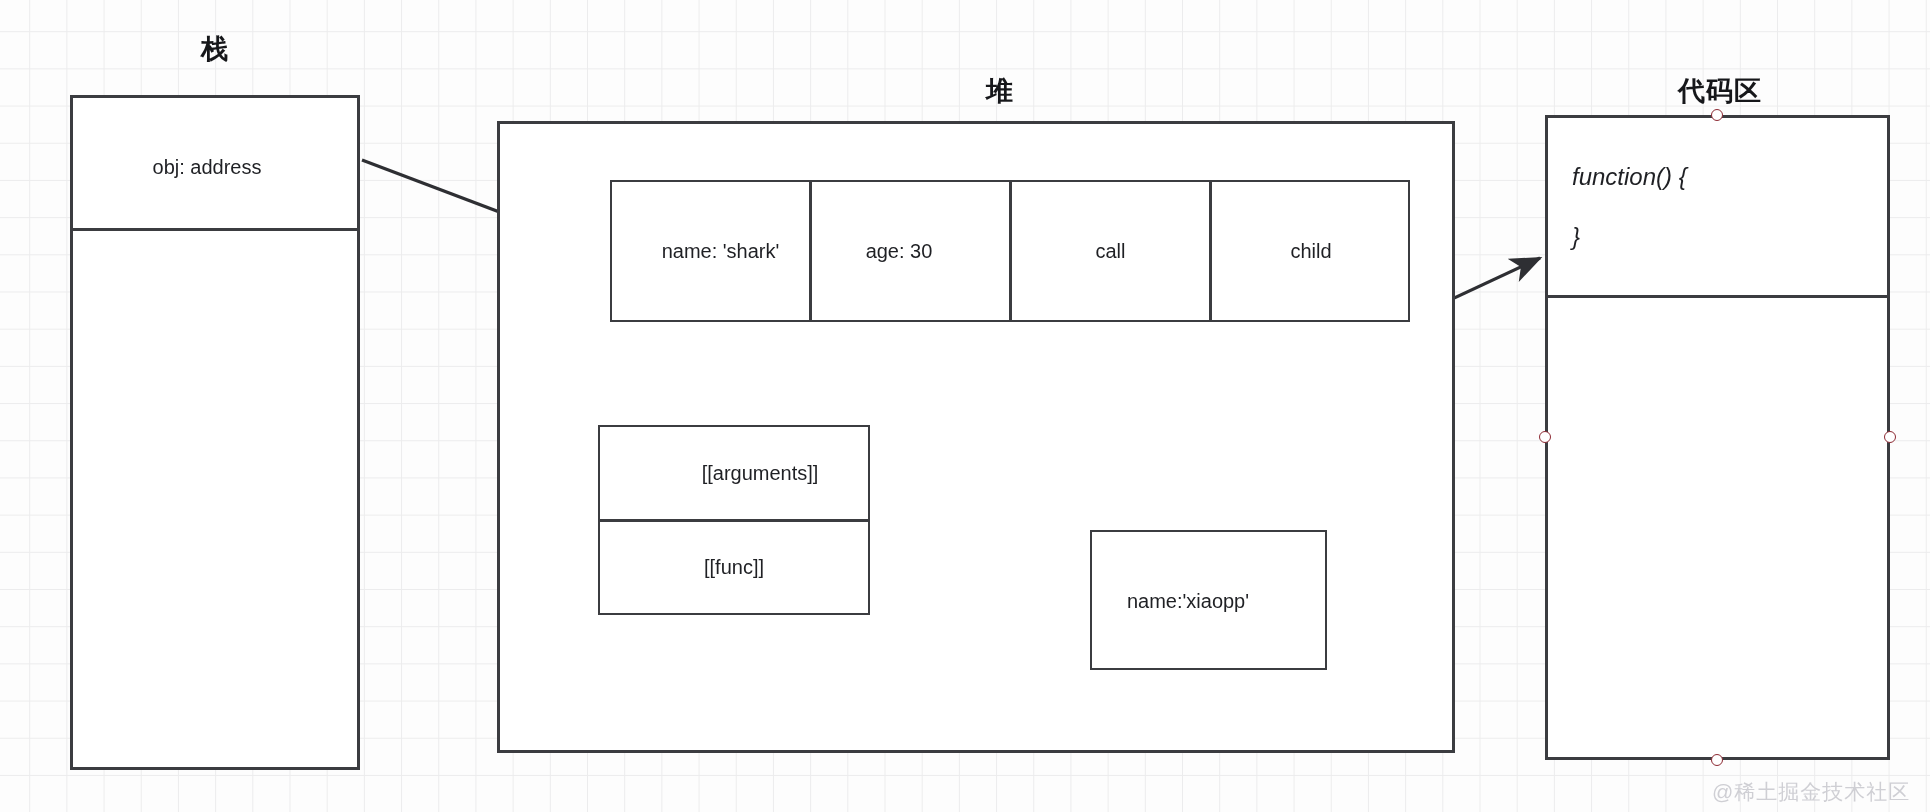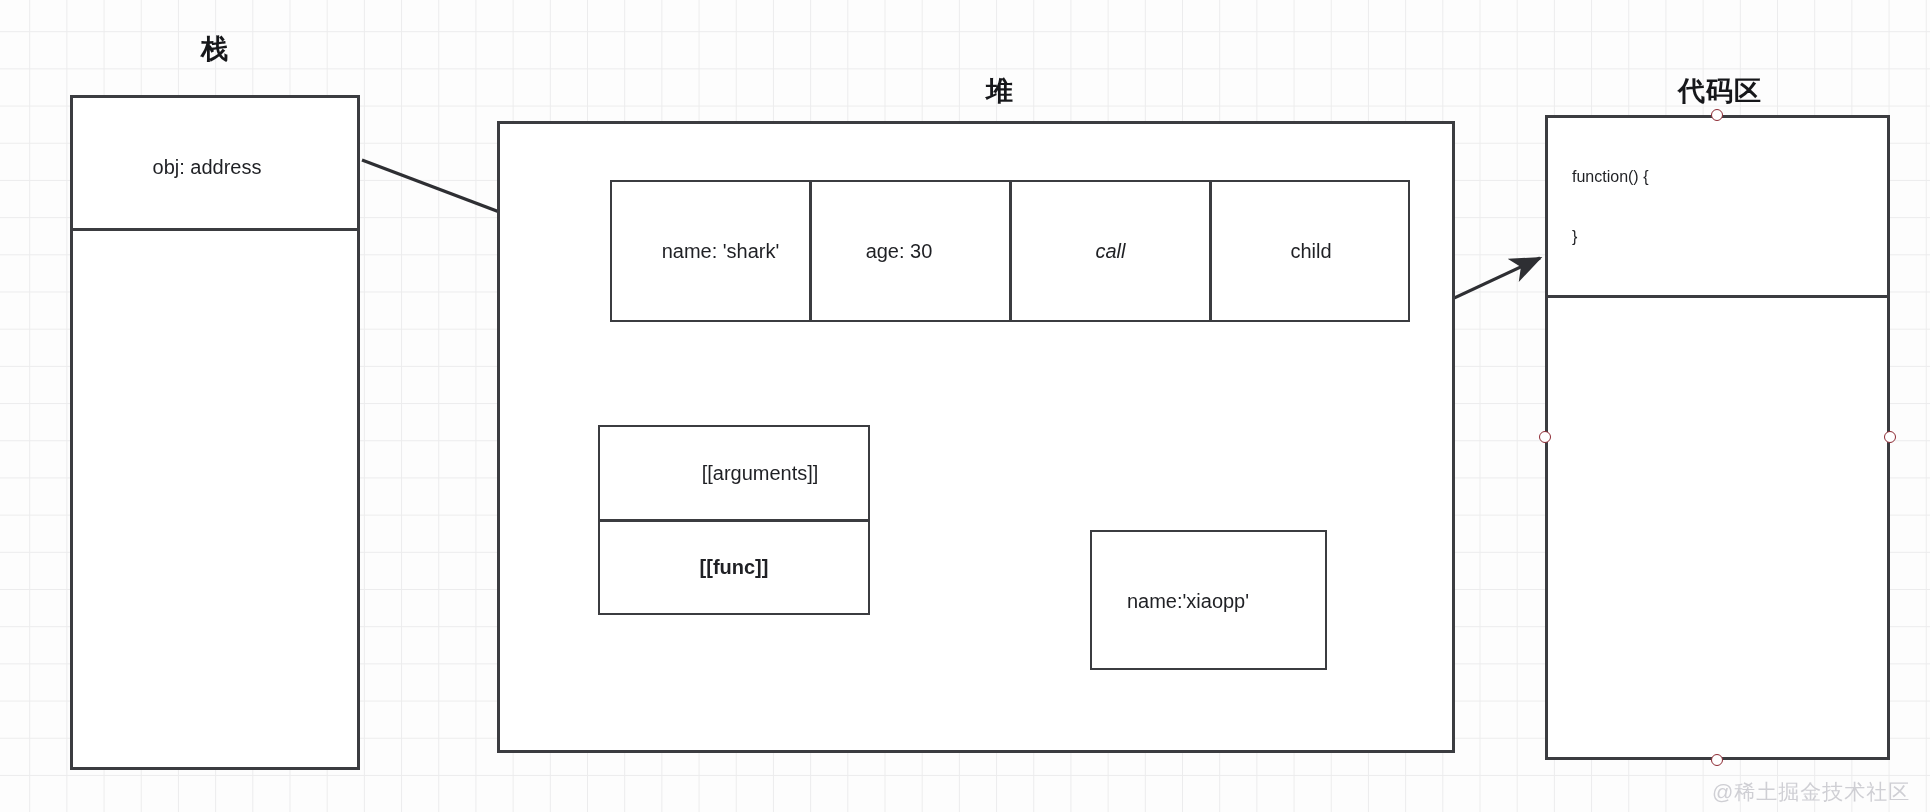--- a/index.html
+++ b/index.html
@@ -58,24 +58,25 @@
     position: absolute;
     font-size: 20px;
     color: #1f2024;
     white-space: nowrap;
     text-align: center;
     line-height: 1.1;
   }
 
   .code-text {
     position: absolute;
-    font-size: 16px;
+    font-size: 24px;
     line-height: 30px;
     color: #1f2024;
     white-space: pre;
+    font-style: italic;
   }
 
   .handle {
     position: absolute;
     width: 12px;
     height: 12px;
     border-radius: 50%;
     border: 1.8px solid #8d2a33;
     background: #ffffff;
     box-sizing: border-box;
@@ -130,27 +131,27 @@
 
   <div class="box" style="left:497px; top:121px; width:958px; height:632px;"></div>
 
   <div class="box box-thin" style="left:610px; top:180px; width:800px; height:142px;"></div>
   <div class="cell-sep" style="left:809px; top:180px; height:142px;"></div>
   <div class="cell-sep" style="left:1009px; top:180px; height:142px;"></div>
   <div class="cell-sep" style="left:1209px; top:180px; height:142px;"></div>
 
   <div class="cell-label" style="left:610px; top:240px; width:221px;">name: 'shark'</div>
   <div class="cell-label" style="left:812px; top:240px; width:174px;">age: 30</div>
-  <div class="cell-label" style="left:1012px; top:240px; width:197px;font-style:italic;">call</div>
+  <div class="cell-label" style="left:1012px; top:240px; width:197px;">call</div>
   <div class="cell-label" style="left:1212px; top:240px; width:198px;">child</div>
 
   <div class="box box-thin" style="left:598px; top:425px; width:272px; height:190px;"></div>
   <div class="divider-h" style="left:598px; top:519px; width:272px;"></div>
   <div class="cell-label" style="left:598px; top:462px; width:324px;">[[arguments]]</div>
-  <div class="cell-label" style="left:598px; top:556px; width:272px;font-weight:bold;">[[func]]</div>
+  <div class="cell-label" style="left:598px; top:556px; width:272px;">[[func]]</div>
 
   <div class="box box-thin" style="left:1090px; top:530px; width:237px; height:140px;"></div>
   <div class="cell-label" style="left:1090px; top:590px; width:196px;">name:'xiaopp'</div>
 
   <div class="region-title" style="left:1630px; top:78px; width:180px;">代码区</div>
 
   <div class="box" style="left:1545px; top:115px; width:345px; height:645px;"></div>
   <div class="divider-h" style="left:1545px; top:295px; width:345px;"></div>
 
   <div class="code-text" style="left:1572px; top:162px;">function() {</div>

